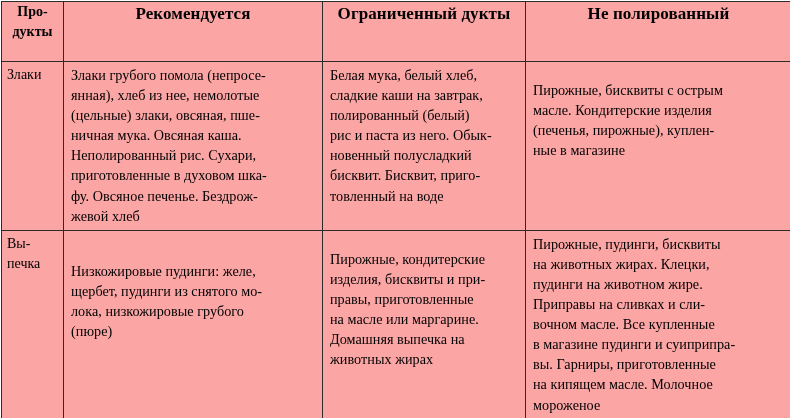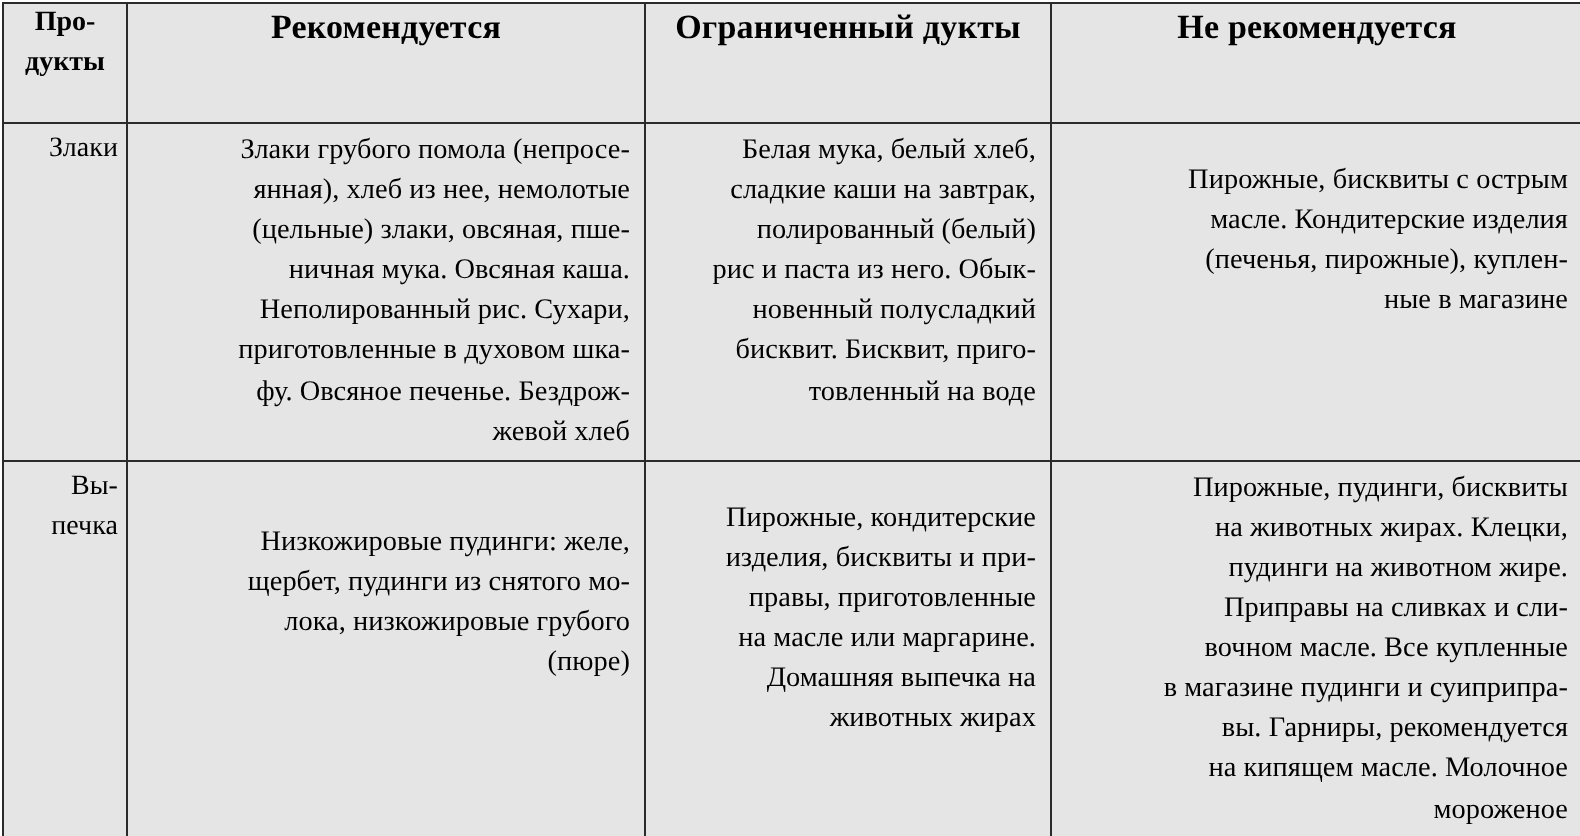--- a/index.html
+++ b/index.html
@@ -27,21 +27,21 @@
     border-collapse: collapse;
     table-layout: fixed;
     width: 788px;
     margin: 1px 0 0 1px;
   }
 
   table.diet-table td {
     border: 1.5px solid #2b2b2b;
     vertical-align: top;
     padding: 0;
-    background: #e5e5e5;
+    background: #fca5a5;
   }
 
   
   .col-products { width: 61px; }
   .col-recommended { width: 258px; }
   .col-limited { width: 202px; }
   .col-notrecommended { width: 265px; }
 
   
   .hdr {
@@ -65,21 +65,21 @@
   .hdr-notrec {
     height: 59px;
   }
 
   
   .cell-text {
     display: block;
     font-size: 14.2px;
     line-height: 1.415;
     padding: 5px 7px 4px 7px;
-    text-align: right;
+    text-align: left;
     white-space: pre-line;
     letter-spacing: 0.03px;
   }
 
   .label-cell .cell-text {
     padding: 6px 4px 4px 5px;
     font-size: 14px;
     line-height: 1.42;
   }
 
@@ -105,21 +105,21 @@
           <span class="hdr-text">Про-
 дукты</span>
         </td>
         <td class="col-recommended hdr">
           <span class="hdr-text">Рекомендуется</span>
         </td>
         <td class="col-limited hdr">
           <span class="hdr-text">Ограниченный дукты</span>
         </td>
         <td class="col-notrecommended hdr hdr-notrec">
-          <span class="hdr-text">Не рекомендуется</span>
+          <span class="hdr-text">Не полированный</span>
         </td>
       </tr>
 
       <tr class="r1">
         <td class="col-products label-cell va-top pad-top-xs">
           <span class="cell-text">Злаки</span>
         </td>
         <td class="col-recommended va-top pad-top-xs">
           <span class="cell-text">Злаки грубого помола (непросе-
 янная), хлеб из нее, немолотые
@@ -166,21 +166,21 @@
 Домашняя выпечка на
 животных жирах</span>
         </td>
         <td class="col-notrecommended va-top pad-top-xs">
           <span class="cell-text">Пирожные, пудинги, бисквиты
 на животных жирах. Клецки,
 пудинги на животном жире.
 Приправы на сливках и сли-
 вочном масле. Все купленные
 в магазине пудинги и суиприпра-
-вы. Гарниры, рекомендуется
+вы. Гарниры, приготовленные
 на кипящем масле. Молочное
 мороженое</span>
         </td>
       </tr>
 
     </tbody>
   </table>
 </div>
 
 </body></html>

